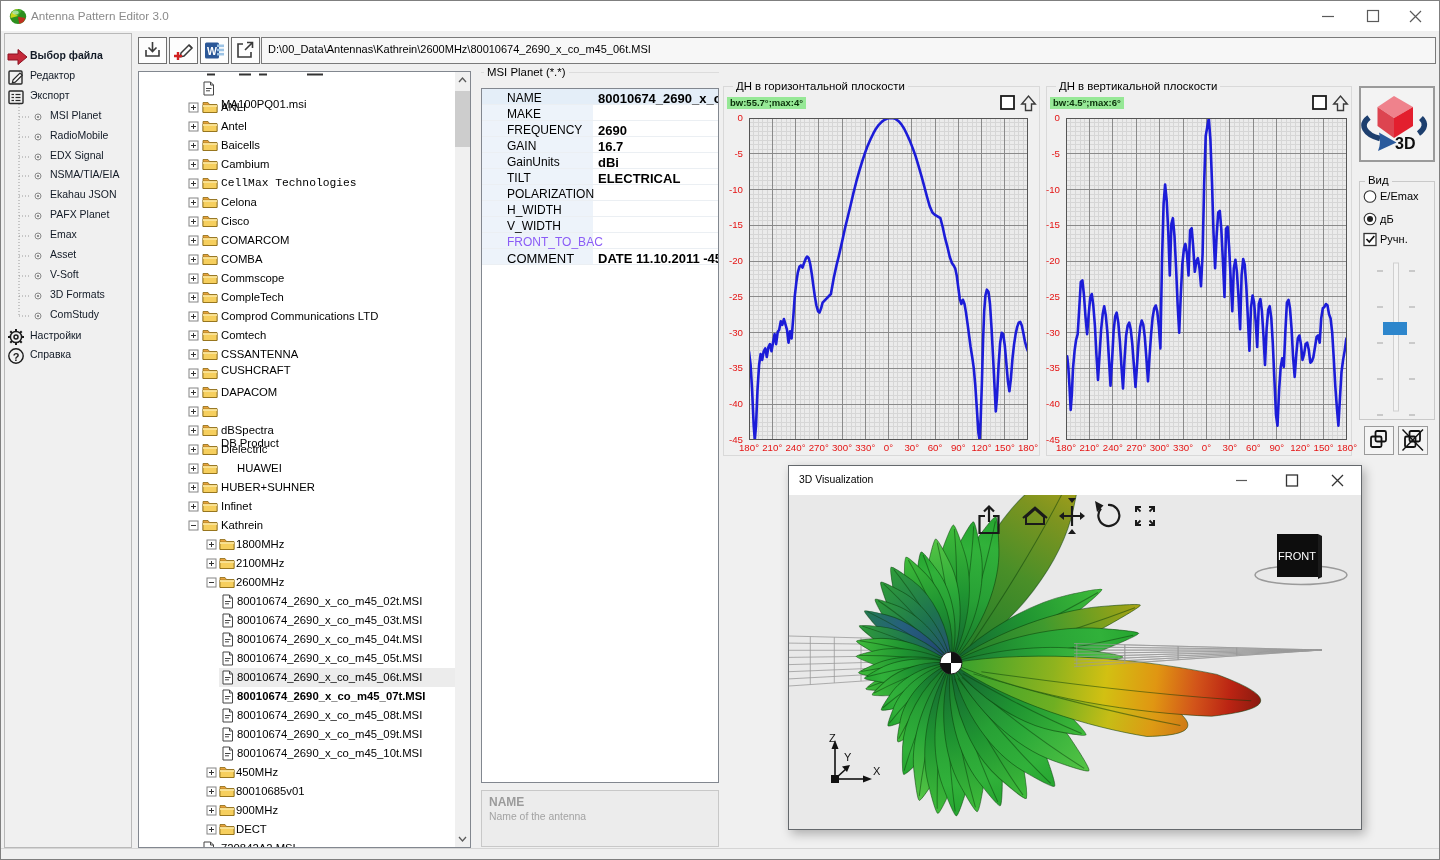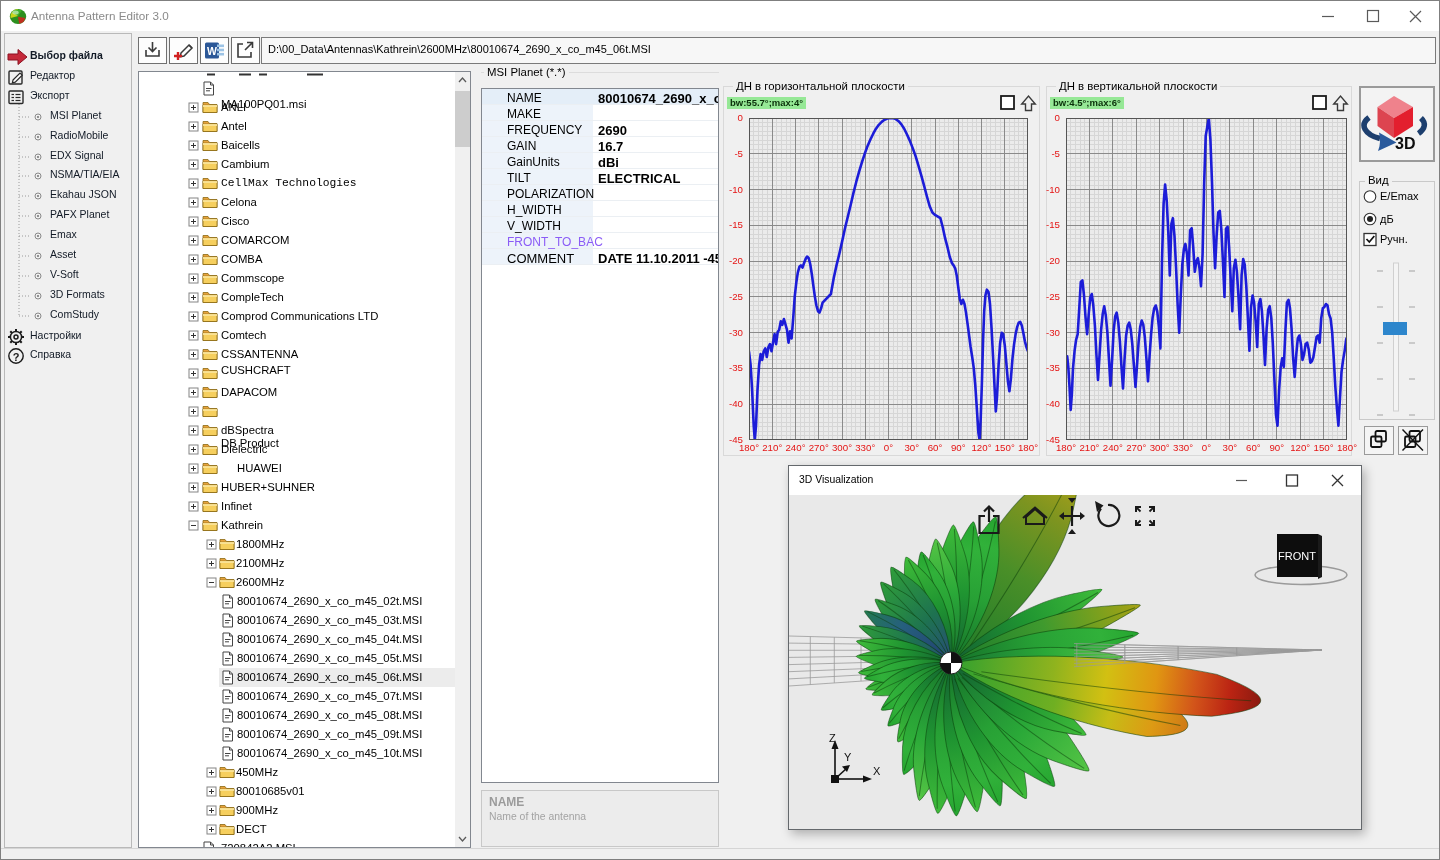--- a/index.html
+++ b/index.html
@@ -172,21 +172,21 @@
     <div class="trow" style="left:82px;top:446.5px;">Kathrein</div>
     <div class="trow" style="left:97px;top:465.5px;">1800MHz</div>
     <div class="trow" style="left:97px;top:484.5px;">2100MHz</div>
     <div class="trow" style="left:97px;top:503.5px;">2600MHz</div>
     <div class="trow" style="left:98px;top:522.5px;">80010674_2690_x_co_m45_02t.MSI</div>
     <div class="trow" style="left:98px;top:541.5px;">80010674_2690_x_co_m45_03t.MSI</div>
     <div class="trow" style="left:98px;top:560.5px;">80010674_2690_x_co_m45_04t.MSI</div>
     <div class="trow" style="left:98px;top:579.5px;">80010674_2690_x_co_m45_05t.MSI</div>
     <div class="abs" style="left:80px;top:596px;width:236px;height:19px;background:#ececec;"></div>
     <div class="trow" style="left:98px;top:598.5px;">80010674_2690_x_co_m45_06t.MSI</div>
-    <div class="trow" style="left:98px;top:617.5px;">80010674_2690_x_co_m45_07t.MSI</div>
+    <div class="trow" style="left:98px;top:617.5px;font-weight:bold;">80010674_2690_x_co_m45_07t.MSI</div>
     <div class="trow" style="left:98px;top:636.5px;">80010674_2690_x_co_m45_08t.MSI</div>
     <div class="trow" style="left:98px;top:655.5px;">80010674_2690_x_co_m45_09t.MSI</div>
     <div class="trow" style="left:98px;top:674.5px;">80010674_2690_x_co_m45_10t.MSI</div>
     <div class="trow" style="left:97px;top:693.5px;">450MHz</div>
     <div class="trow" style="left:97px;top:712.5px;">80010685v01</div>
     <div class="trow" style="left:97px;top:731.5px;">900MHz</div>
     <div class="trow" style="left:97px;top:750.5px;">DECT</div>
     <div class="trow" style="left:82px;top:769.5px;">720842A2.MSI</div>
     <svg class="abs" style="left:0;top:0" width="333" height="777" viewBox="0 0 333 777">
       <g stroke="#333" stroke-width="2">

